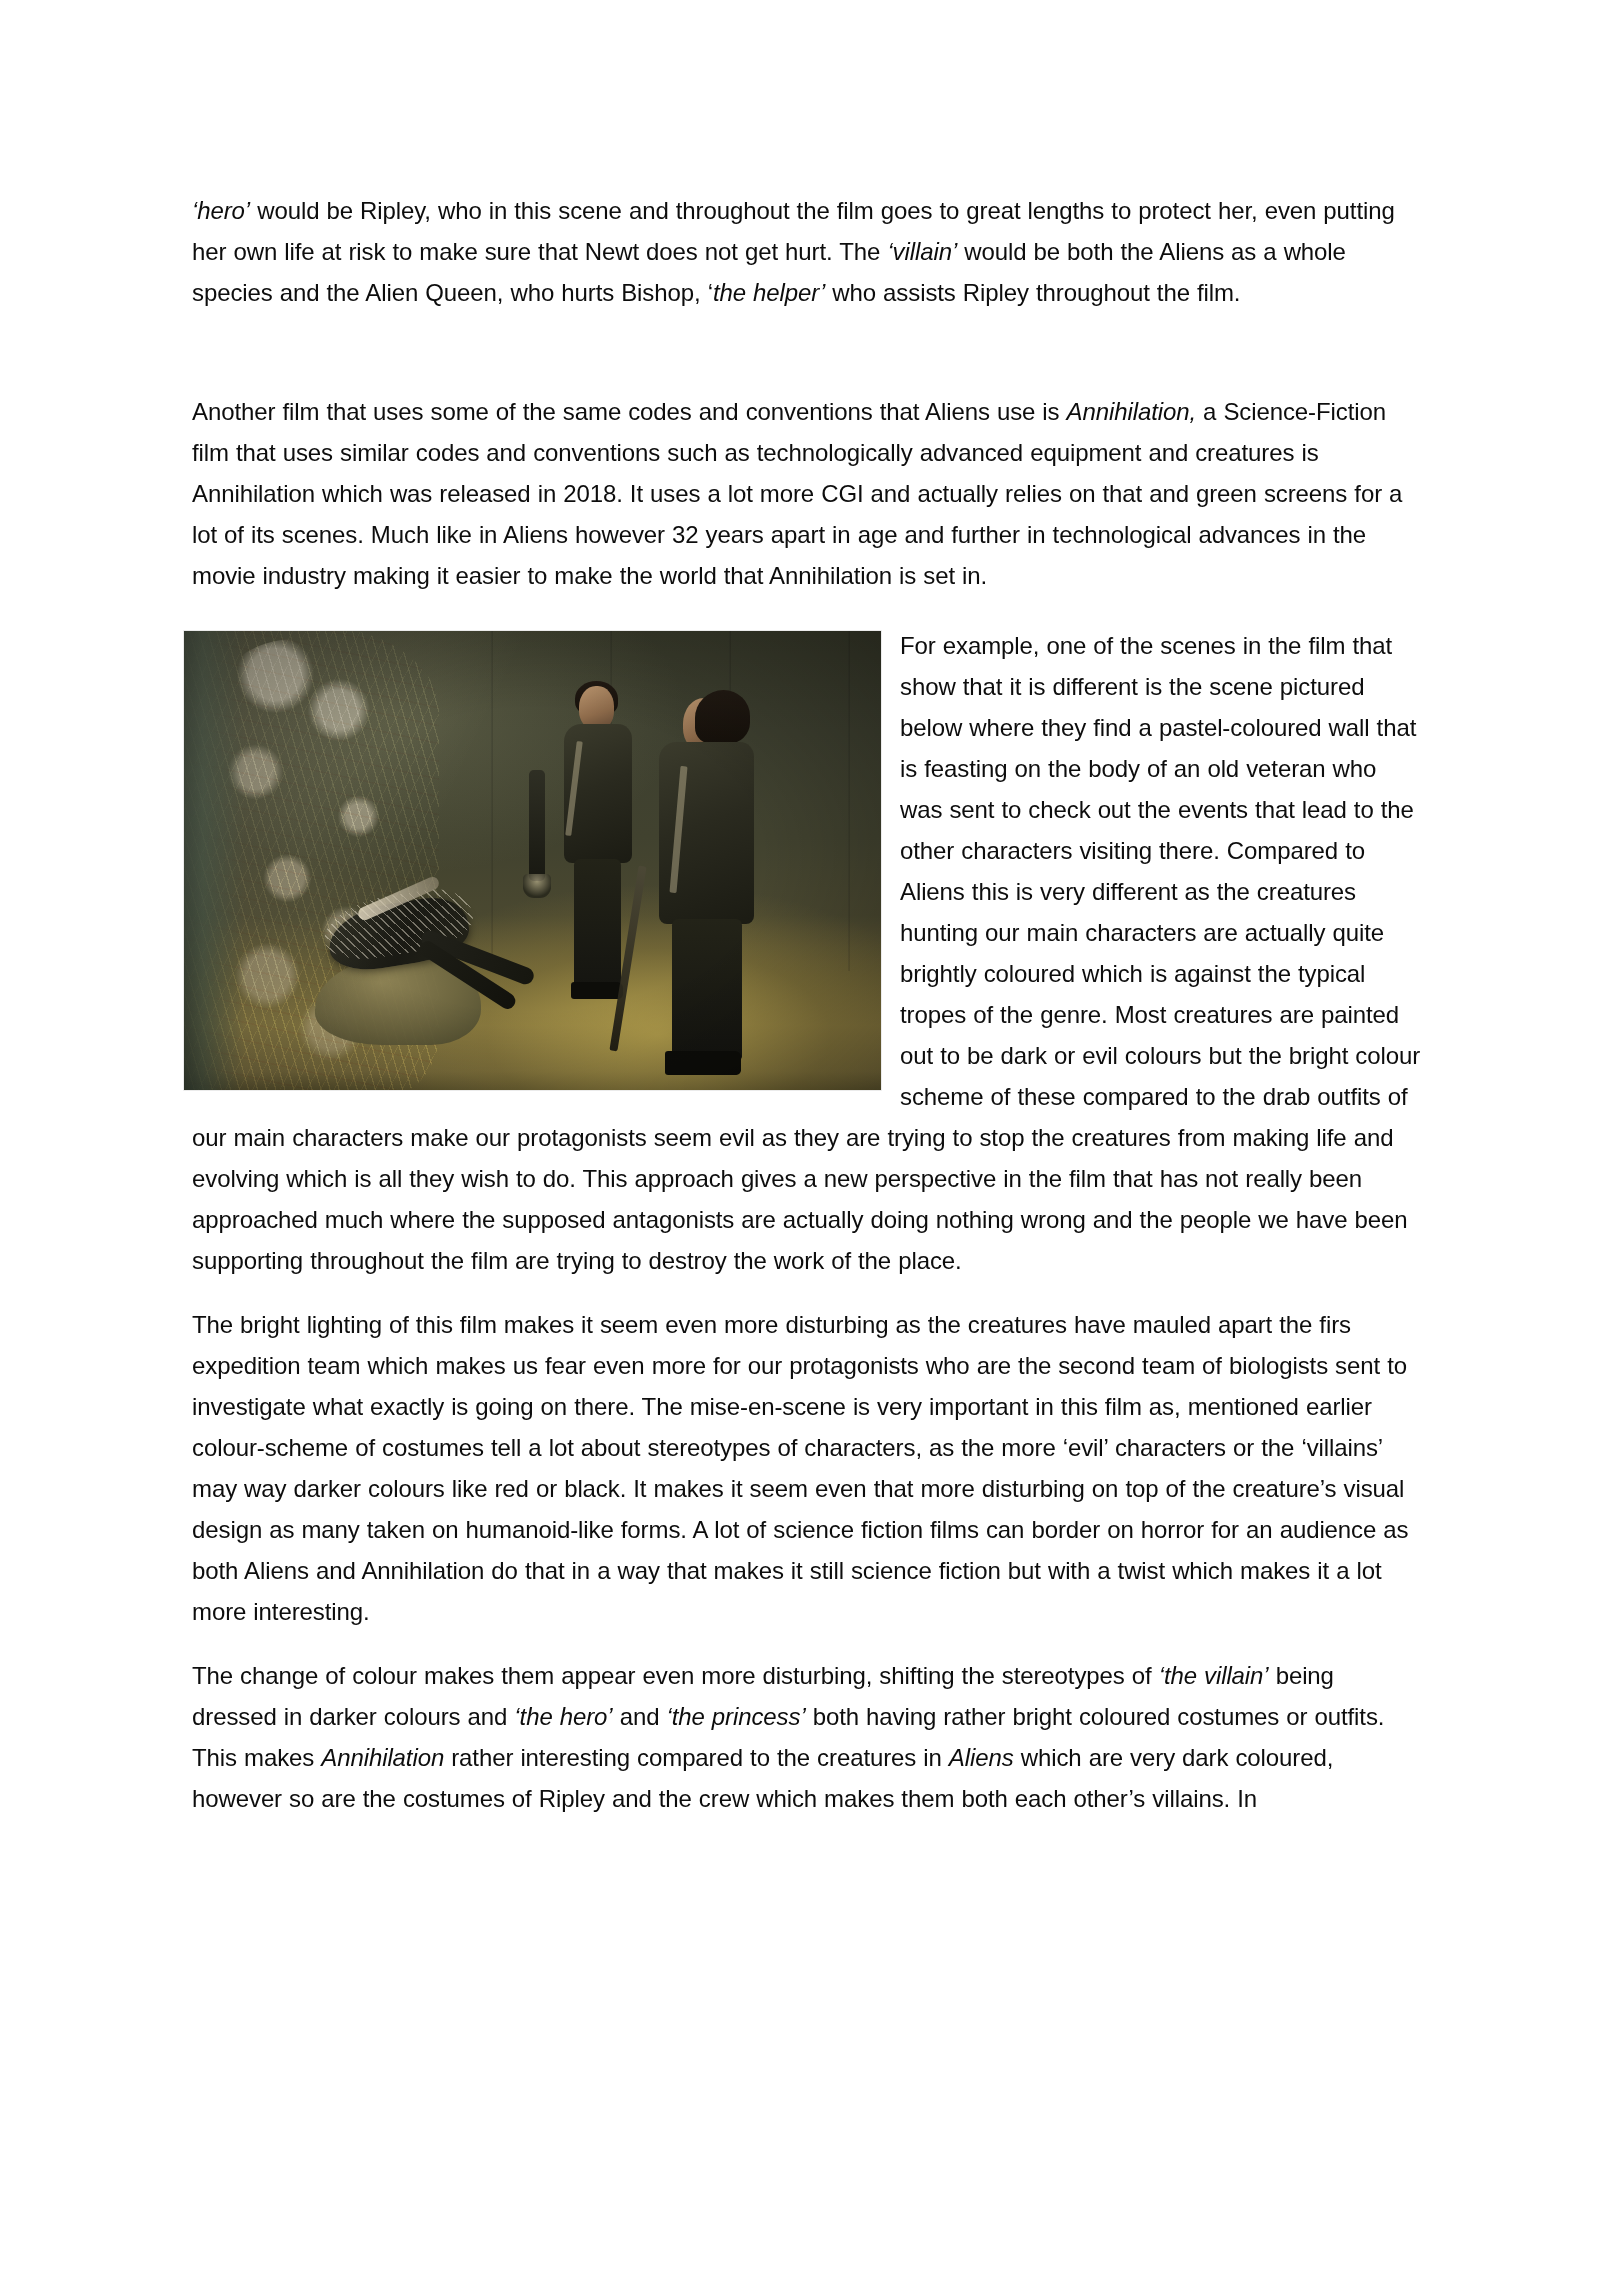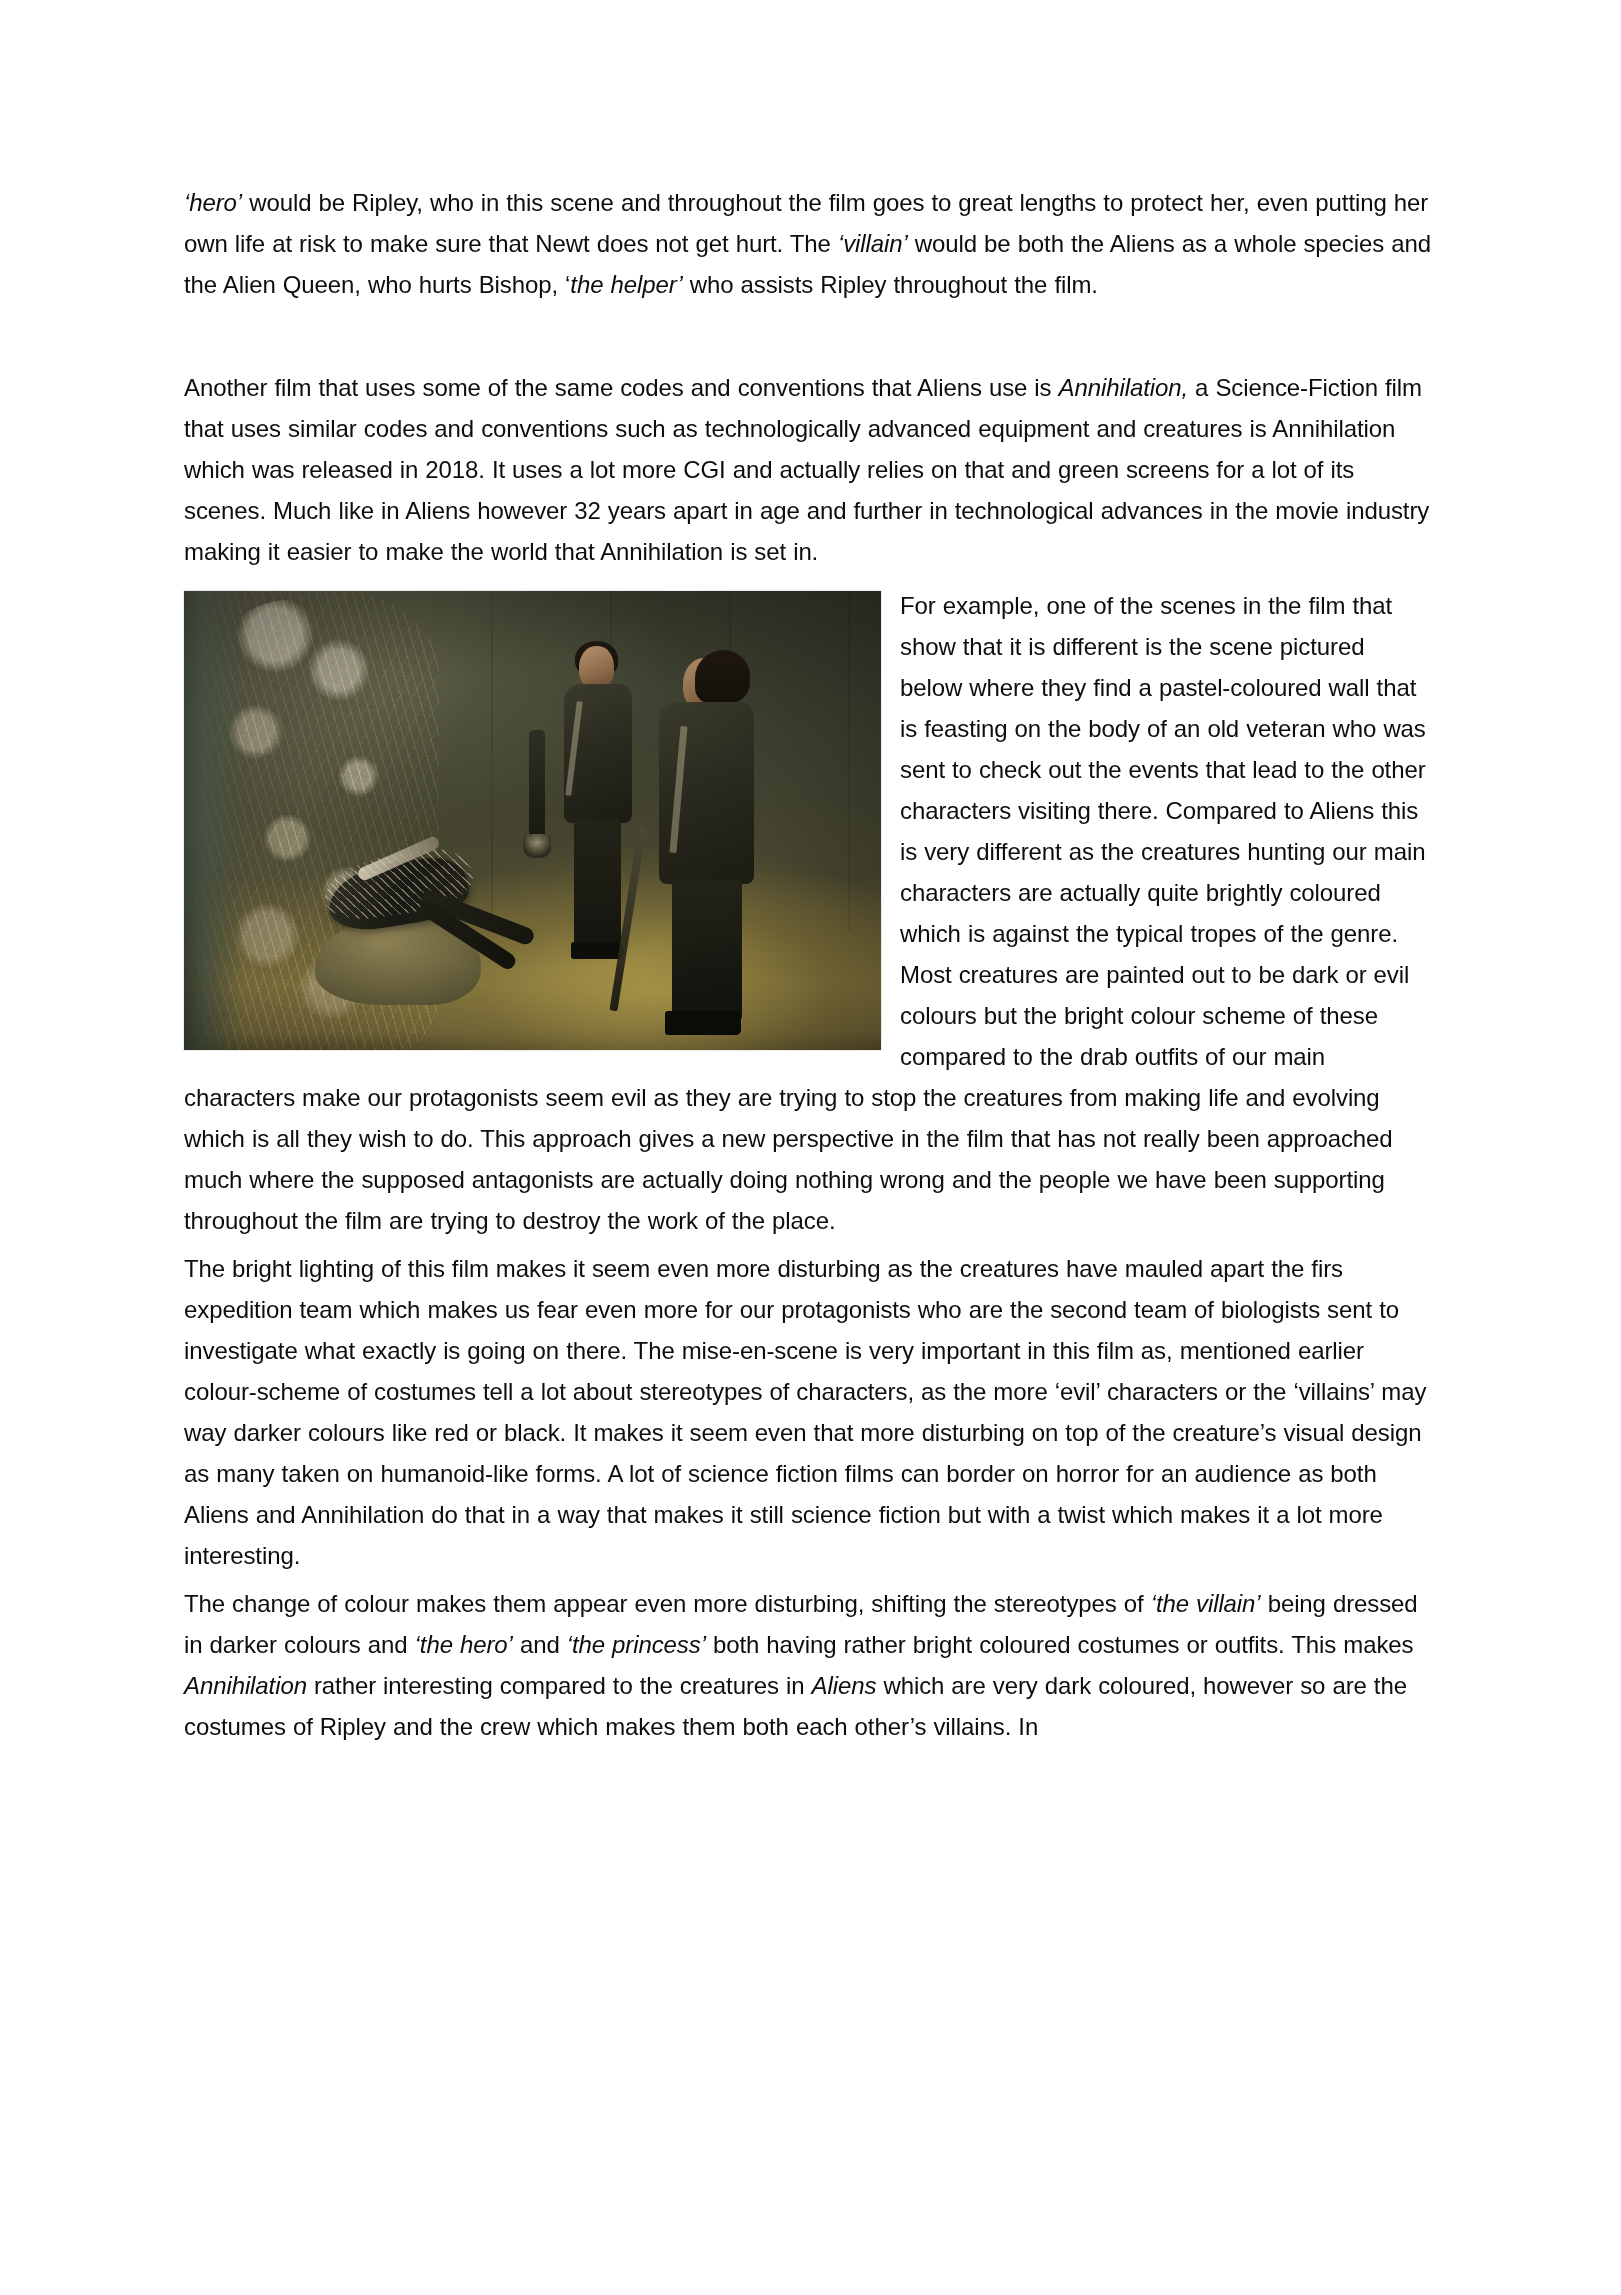--- a/index.html
+++ b/index.html
@@ -31,21 +31,21 @@
     width: 1249px;
   }
 
   
   .para {
     font-size: 24px;
     line-height: 41px;
     letter-spacing: -0.1px;
     color: #0d0d0d;
     text-align: left;
-    margin: 0;
+    margin: 8px;
     word-spacing: 0.5px;
   }
   .para em { font-style: italic; }
 
   .gap-lg { height: 62px; }
   .gap-sm { height: 12.7px; }
   .gap-xs { height: 7.1px; }
 
   
   .figure-wrap {

